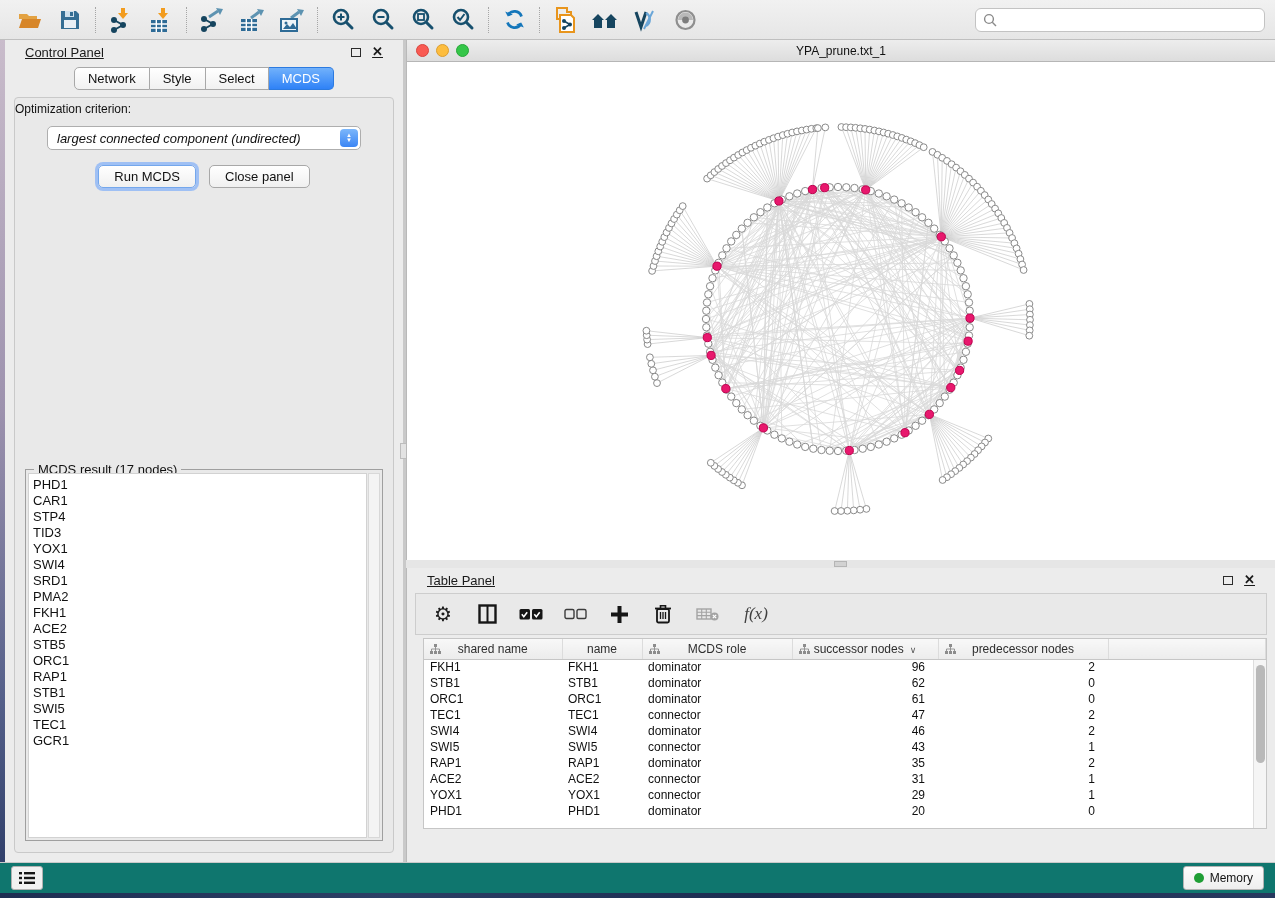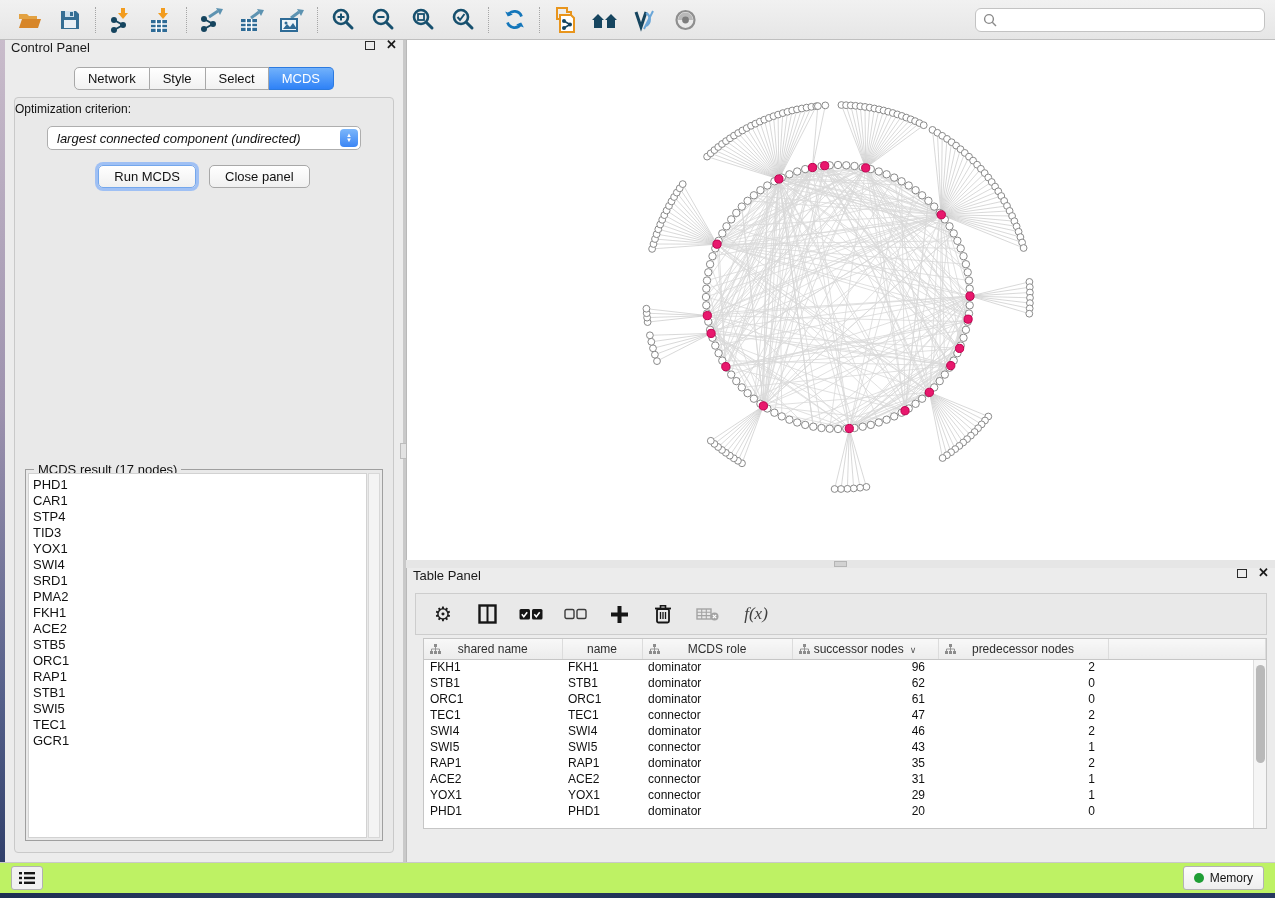--- a/index.html
+++ b/index.html
@@ -19,21 +19,21 @@
   .search input { border:none; outline:none; flex:1; font-size:12px; background:transparent; }
 
   
   .desktop-left { position:absolute; left:0; top:40px; width:5px; height:822px;
     background:linear-gradient(#c9bccb,#9d92ae 45%,#55608a 80%,#31406b); }
   .desktop-bottom { position:absolute; left:0; top:893px; width:1275px; height:5px;
     background:linear-gradient(90deg,#1d2e52,#2c4066 30%,#1b2c50 60%,#27395f); }
 
   
   .control-panel { position:absolute; left:5px; top:40px; width:398px; height:822px; background:#ececec; }
-  .panel-title { height:24px; display:flex; align-items:flex-start; padding:0 6px; font-size:13px; color:#1a1a1a; }
+  .panel-title { height:24px; display:flex; align-items:center; padding:0 20px; font-size:13px; color:#1a1a1a;text-decoration:underline; }
   .win-btns { margin-left:auto; display:flex; align-items:center; gap:11px; }
   .float-ico { width:10px; height:9px; border:1.6px solid #2b2b2b; display:inline-block; }
   .close-ico { font-size:13px; font-weight:bold; color:#1a1a1a; line-height:10px; }
   .seg-tabs { display:flex; justify-content:center; margin-top:3px; position:relative; z-index:2; }
   .seg { padding:3px 13px; font-size:13px; color:#111; background:linear-gradient(#ffffff,#f1f1f1);
     border:1px solid #a8a8a8; border-left:none; cursor:default; }
   .seg:first-child { border-left:1px solid #a8a8a8; border-radius:5px 0 0 5px; }
   .seg:last-child { border-radius:0 5px 5px 0; }
   .seg.active { background:linear-gradient(#71b1fb,#2f82f7); color:#fff; border-color:#2c7ae0; }
   .tab-content { position:absolute; left:9px; right:9px; top:57px; bottom:9px;
@@ -91,21 +91,21 @@
     position:relative; overflow:hidden; white-space:nowrap; }
   thead th .attr-ico { position:absolute; left:6px; top:5px; }
   tbody td { height:16px; padding:0 6px; color:#101010; white-space:nowrap; overflow:hidden; }
   tbody td.num { text-align:right; padding-right:13px; }
   .sort-chev { font-size:9px; color:#555; margin-left:6px; }
   .vscroll { position:absolute; right:0; top:21px; bottom:0; width:13px; background:#f5f5f5; border-left:1px solid #ddd; }
   .vthumb { position:absolute; left:2px; top:5px; width:9px; height:98px; background:#b9b9b9; border-radius:5px; }
   .tp-tabs { position:absolute; left:0; right:0; bottom:5px; display:flex; justify-content:center; }
 
   
-  .status-bar { position:absolute; left:0; top:862px; width:1275px; height:31px; background:#bef264;
+  .status-bar { position:absolute; left:0; top:862px; width:1275px; height:31px; background:#0f766e;
     border-top:1px solid #c9c9c9; display:flex; align-items:center; padding:0 11px;gap:16px; }
   .list-btn { width:32px; height:24px; border:1px solid #b1b1b1; border-radius:3px; background:#f1f1f1;
     display:flex; align-items:center; justify-content:center; }
   .mem-btn { margin-left:auto; display:flex; align-items:center; gap:6px; height:24px; padding:0 10px;
     border:1px solid #b3b3b3; border-radius:3px; background:linear-gradient(#fcfcfc,#eeeeee); font-size:12px; color:#111; }
   .mem-dot { width:10px; height:10px; border-radius:50%; background:#1f9e35; }
 </style>
 </head>
 <body>
 
@@ -305,20 +305,28 @@
         <div class="list-scroll"></div>
       </div>
     </div>
   </aside>
 
   <div class="vsplit">
       <div class="vhandle"></div>
     </div>
 
   <section class="net-window">
+    <div class="net-titlebar">
+      <span class="lights">
+        <span class="light red"></span>
+        <span class="light yellow"></span>
+        <span class="light green"></span>
+      </span>
+      <span>YPA_prune.txt_1</span>
+    </div>
     <div class="net-canvas">
       <svg width="869" height="497" viewBox="0 0 869 497">
           <g stroke="#b3b3b3" stroke-width="0.8" opacity="0.5">
             <line x1="371.9" y1="139" x2="414.5" y2="388"></line>
             <line x1="371.9" y1="139" x2="406.3" y2="386.7"></line>
             <line x1="371.9" y1="139" x2="353.4" y2="363.8"></line>
             <line x1="371.9" y1="139" x2="374.8" y2="376.4"></line>
             <line x1="371.9" y1="139" x2="360.3" y2="368.5"></line>
             <line x1="371.9" y1="139" x2="346.9" y2="358.7"></line>
             <line x1="371.9" y1="139" x2="324.2" y2="179.4"></line>

